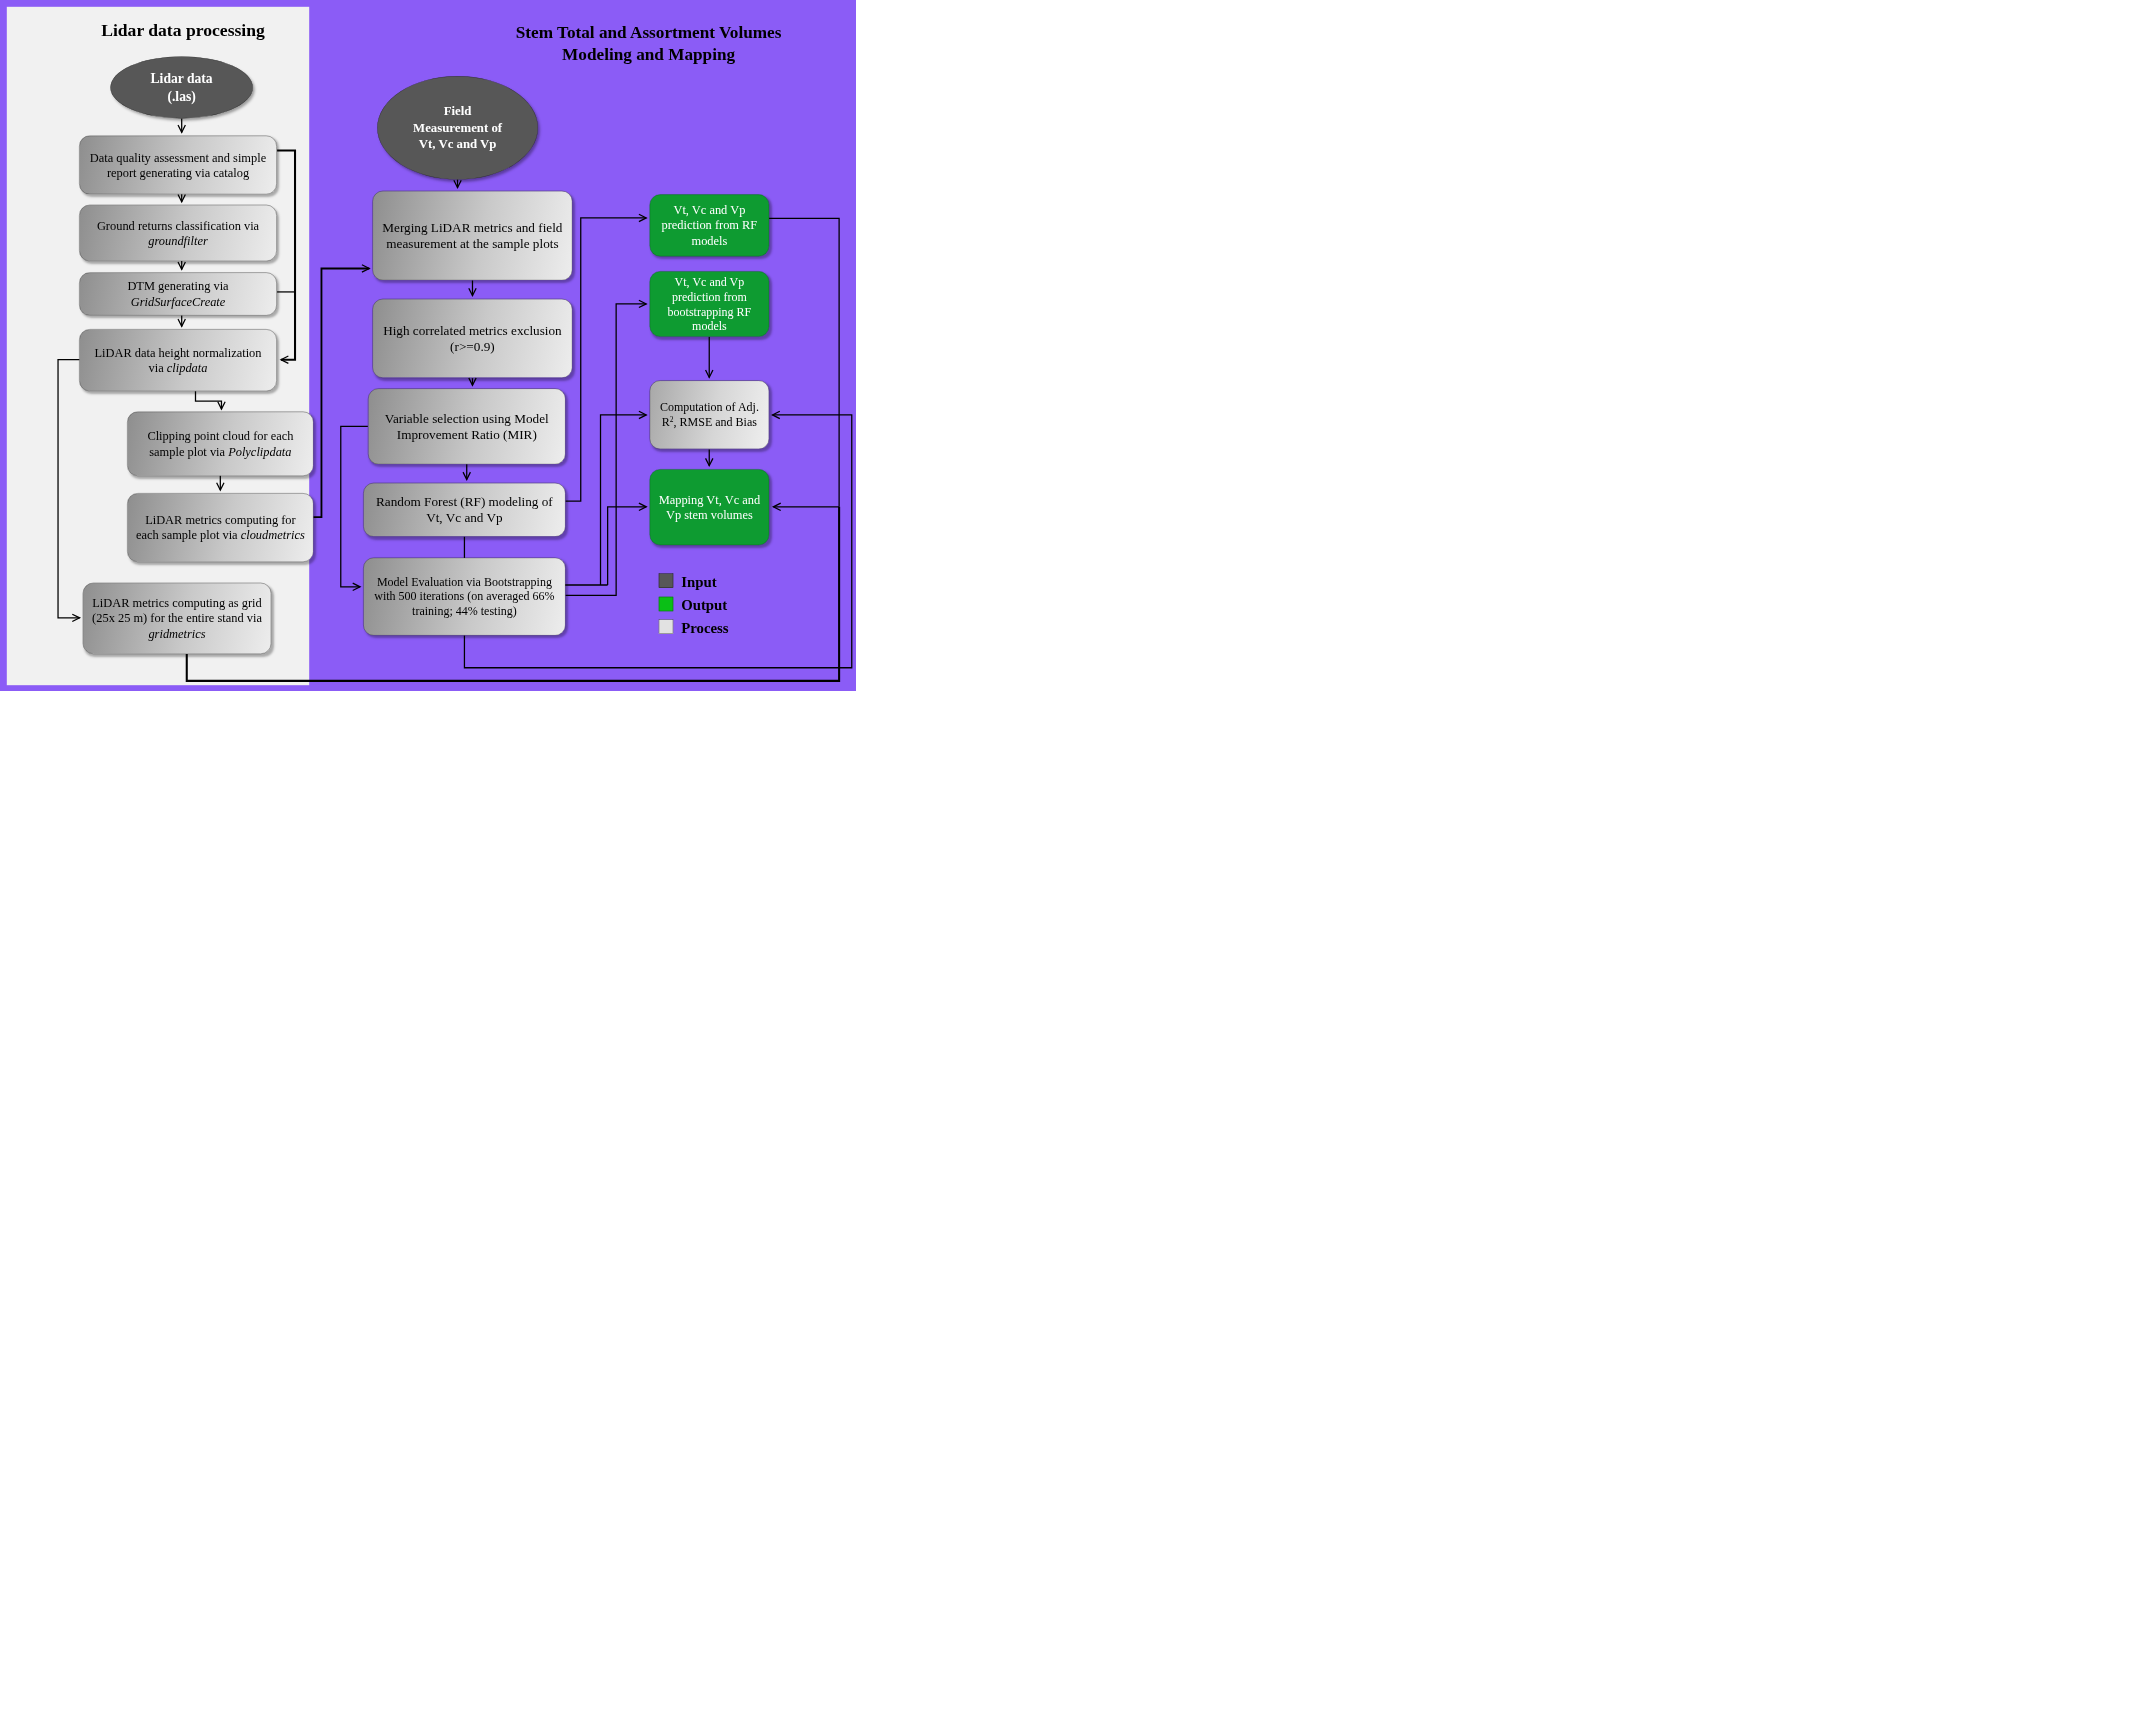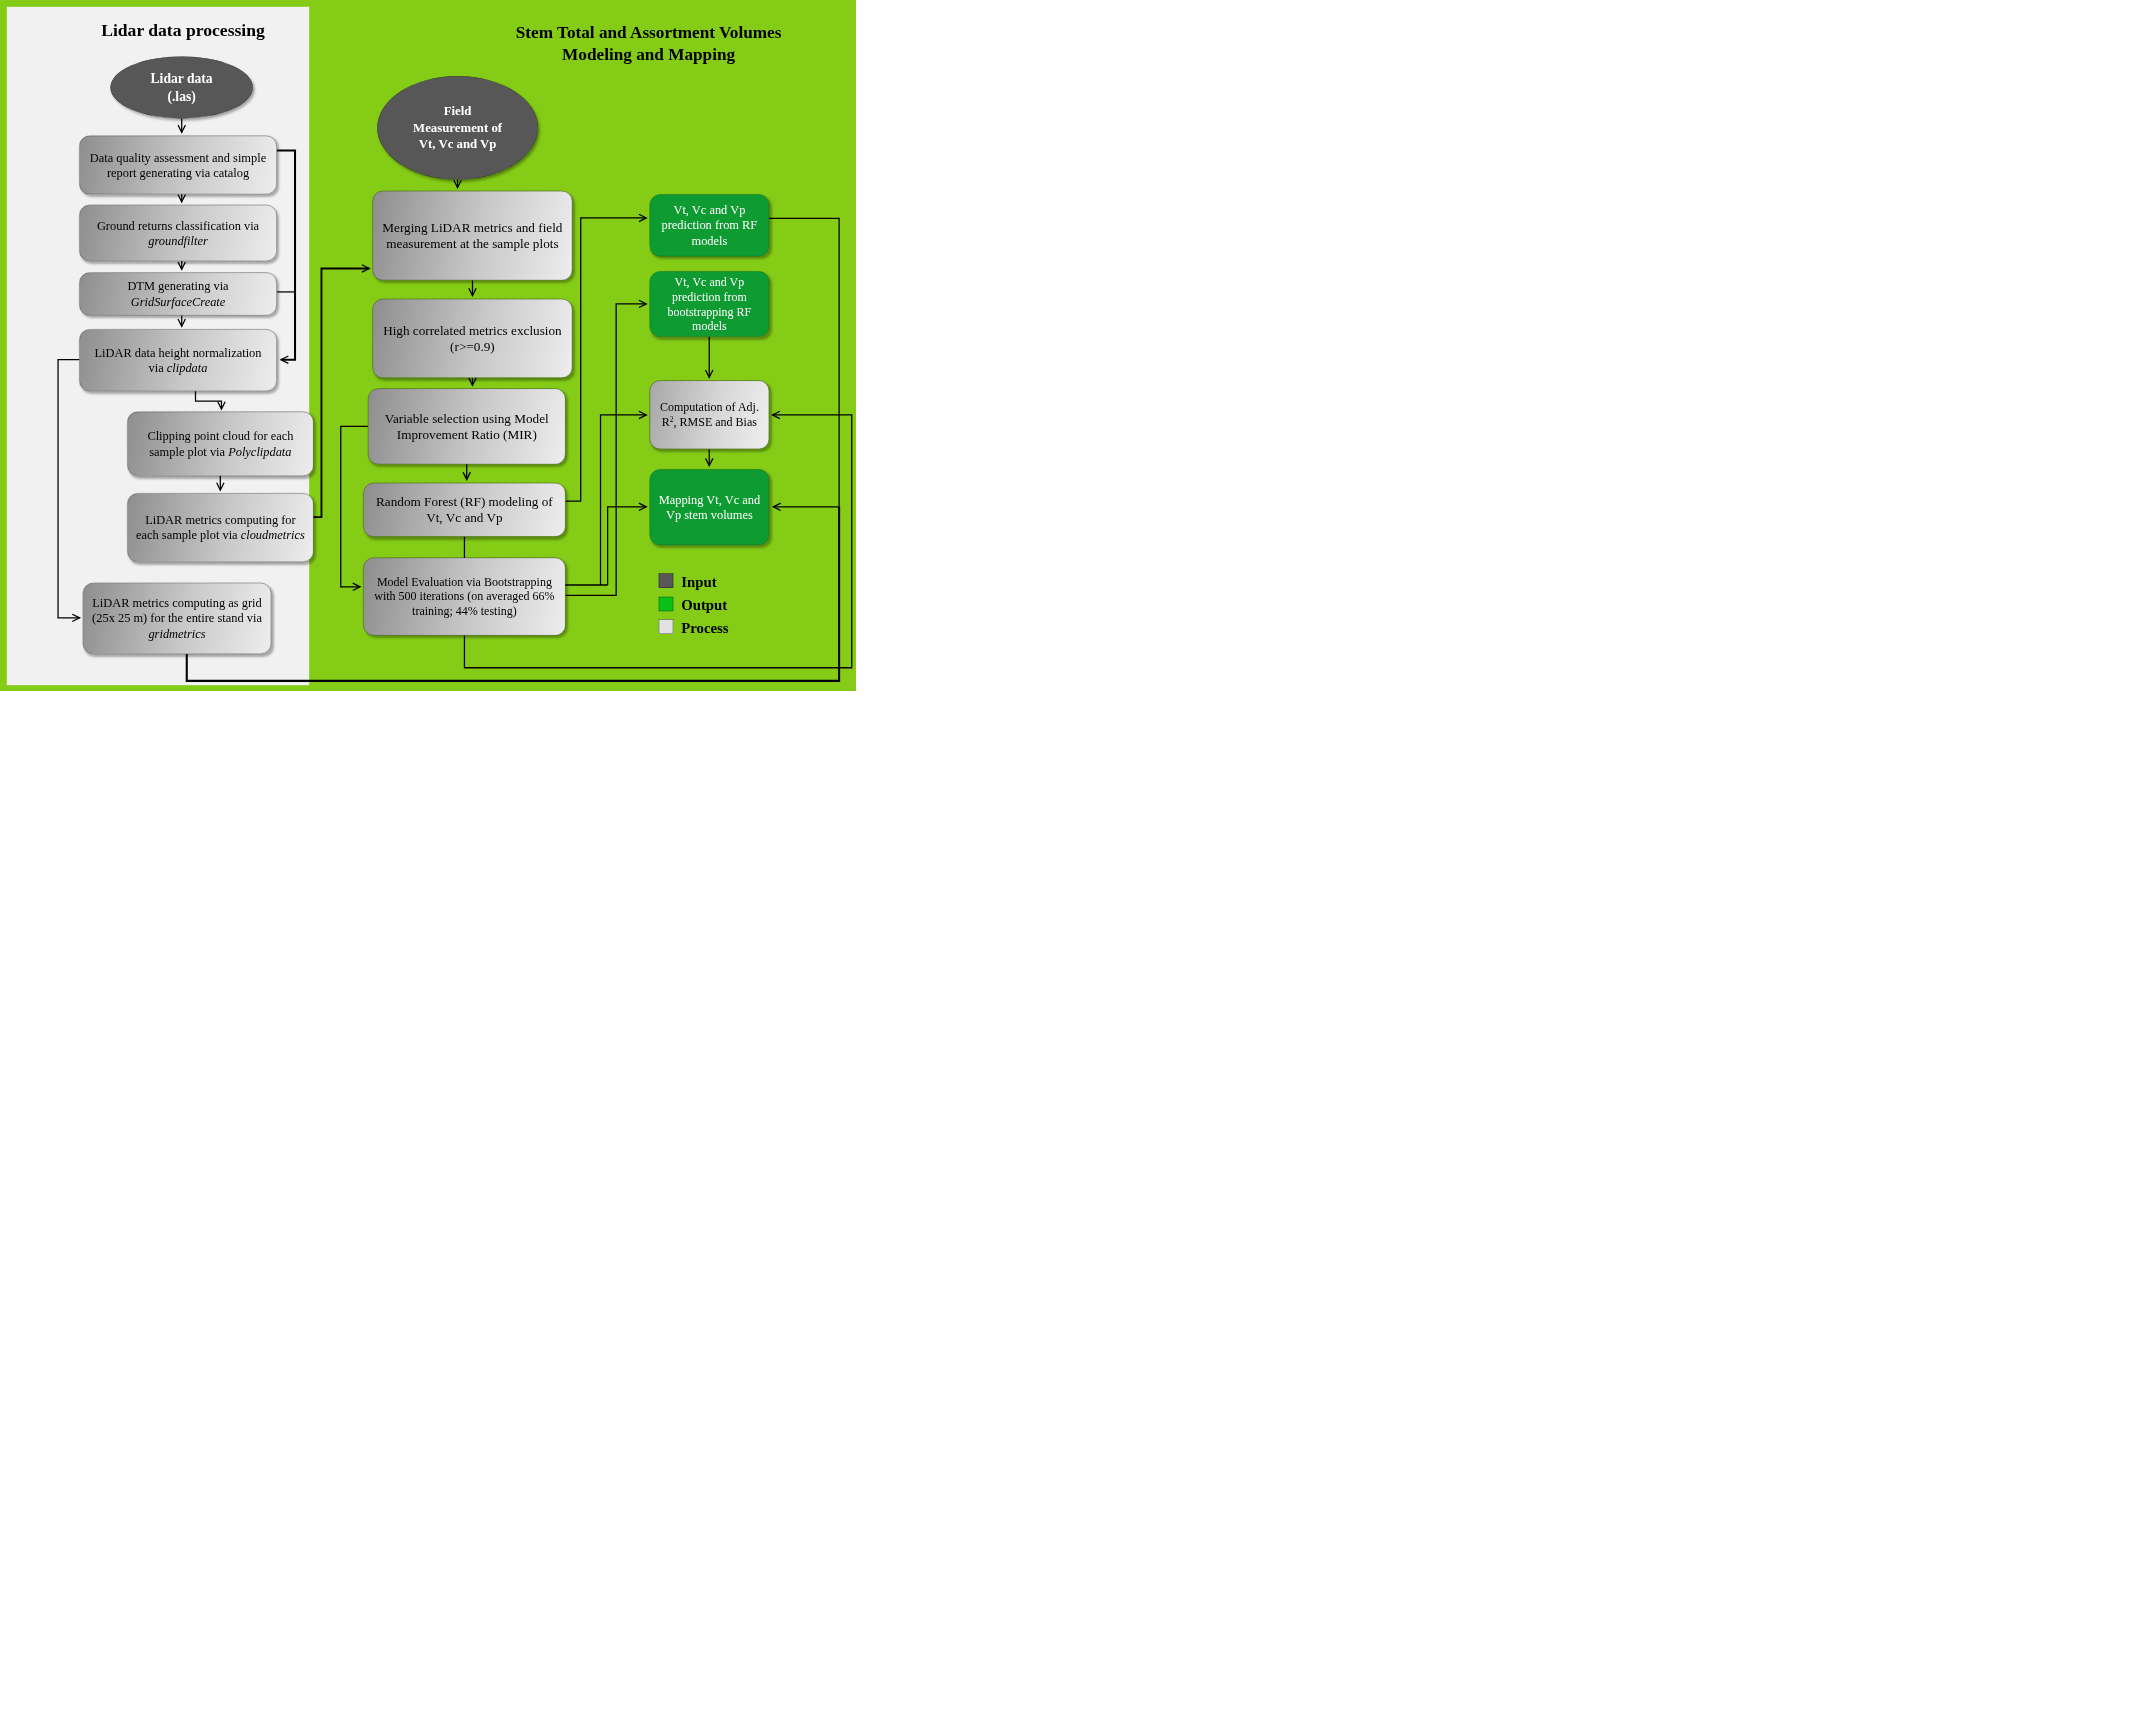--- a/index.html
+++ b/index.html
@@ -1,16 +1,16 @@
 <!DOCTYPE html>
 <html style="font-size:9.2px"><head>
 <meta charset="utf-8">
 <style>
   html,body{margin:0;padding:0;background:#ffffff;}
-  .viewport{width:856px;height:691px;overflow:hidden;position:relative;background:#84cc16;}
+  .viewport{width:856px;height:691px;overflow:hidden;position:relative;background:#8b5cf6;}
   .stage{width:2140px;height:1728px;position:relative;transform:scale(0.4);transform-origin:0 0;
          font-family:"Liberation Serif","DejaVu Serif",serif;color:#000;}
   .panel{position:absolute;background:#f1f1f1;}
   .title{position:absolute;font-weight:bold;text-align:center;font-size:44px;line-height:1.25;}
   .node{position:absolute;display:flex;align-items:center;justify-content:center;text-align:center;
         box-sizing:border-box;padding:8px 16px;}
   .proc{background:linear-gradient(100deg,#8e8e8e 0%,#c9c9c9 55%,#ededed 100%);
         border:1.7px solid #2b2b2b;border-radius:26.4px;font-size:31px;line-height:1.22;
         box-shadow:4.6px 5.7px 5.7px rgba(0,0,0,0.30);}
   .proc-light{background:linear-gradient(100deg,#a8a8a8 0%,#d6d6d6 55%,#efefef 100%);}

